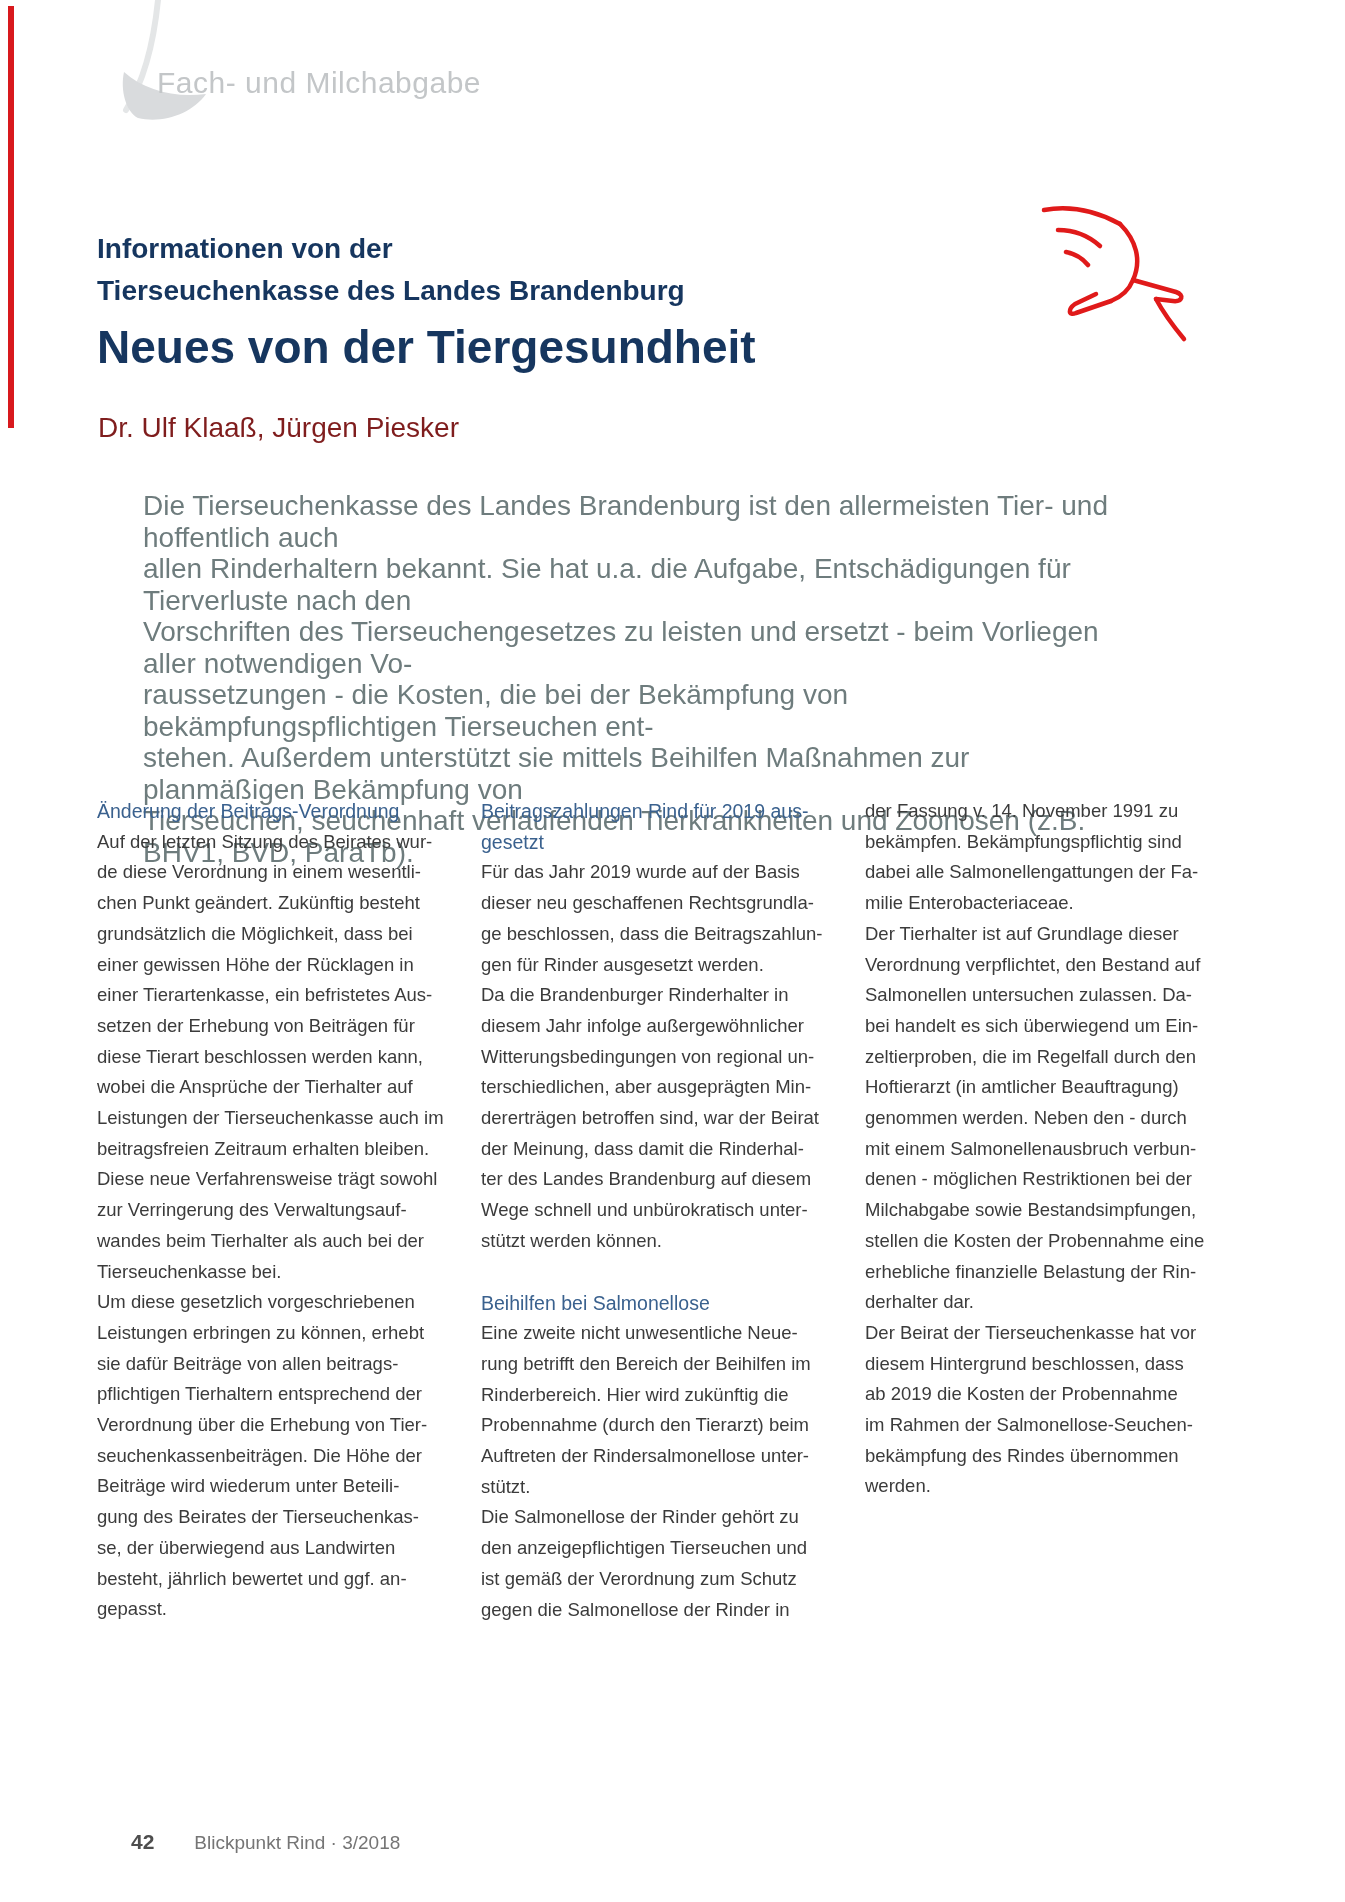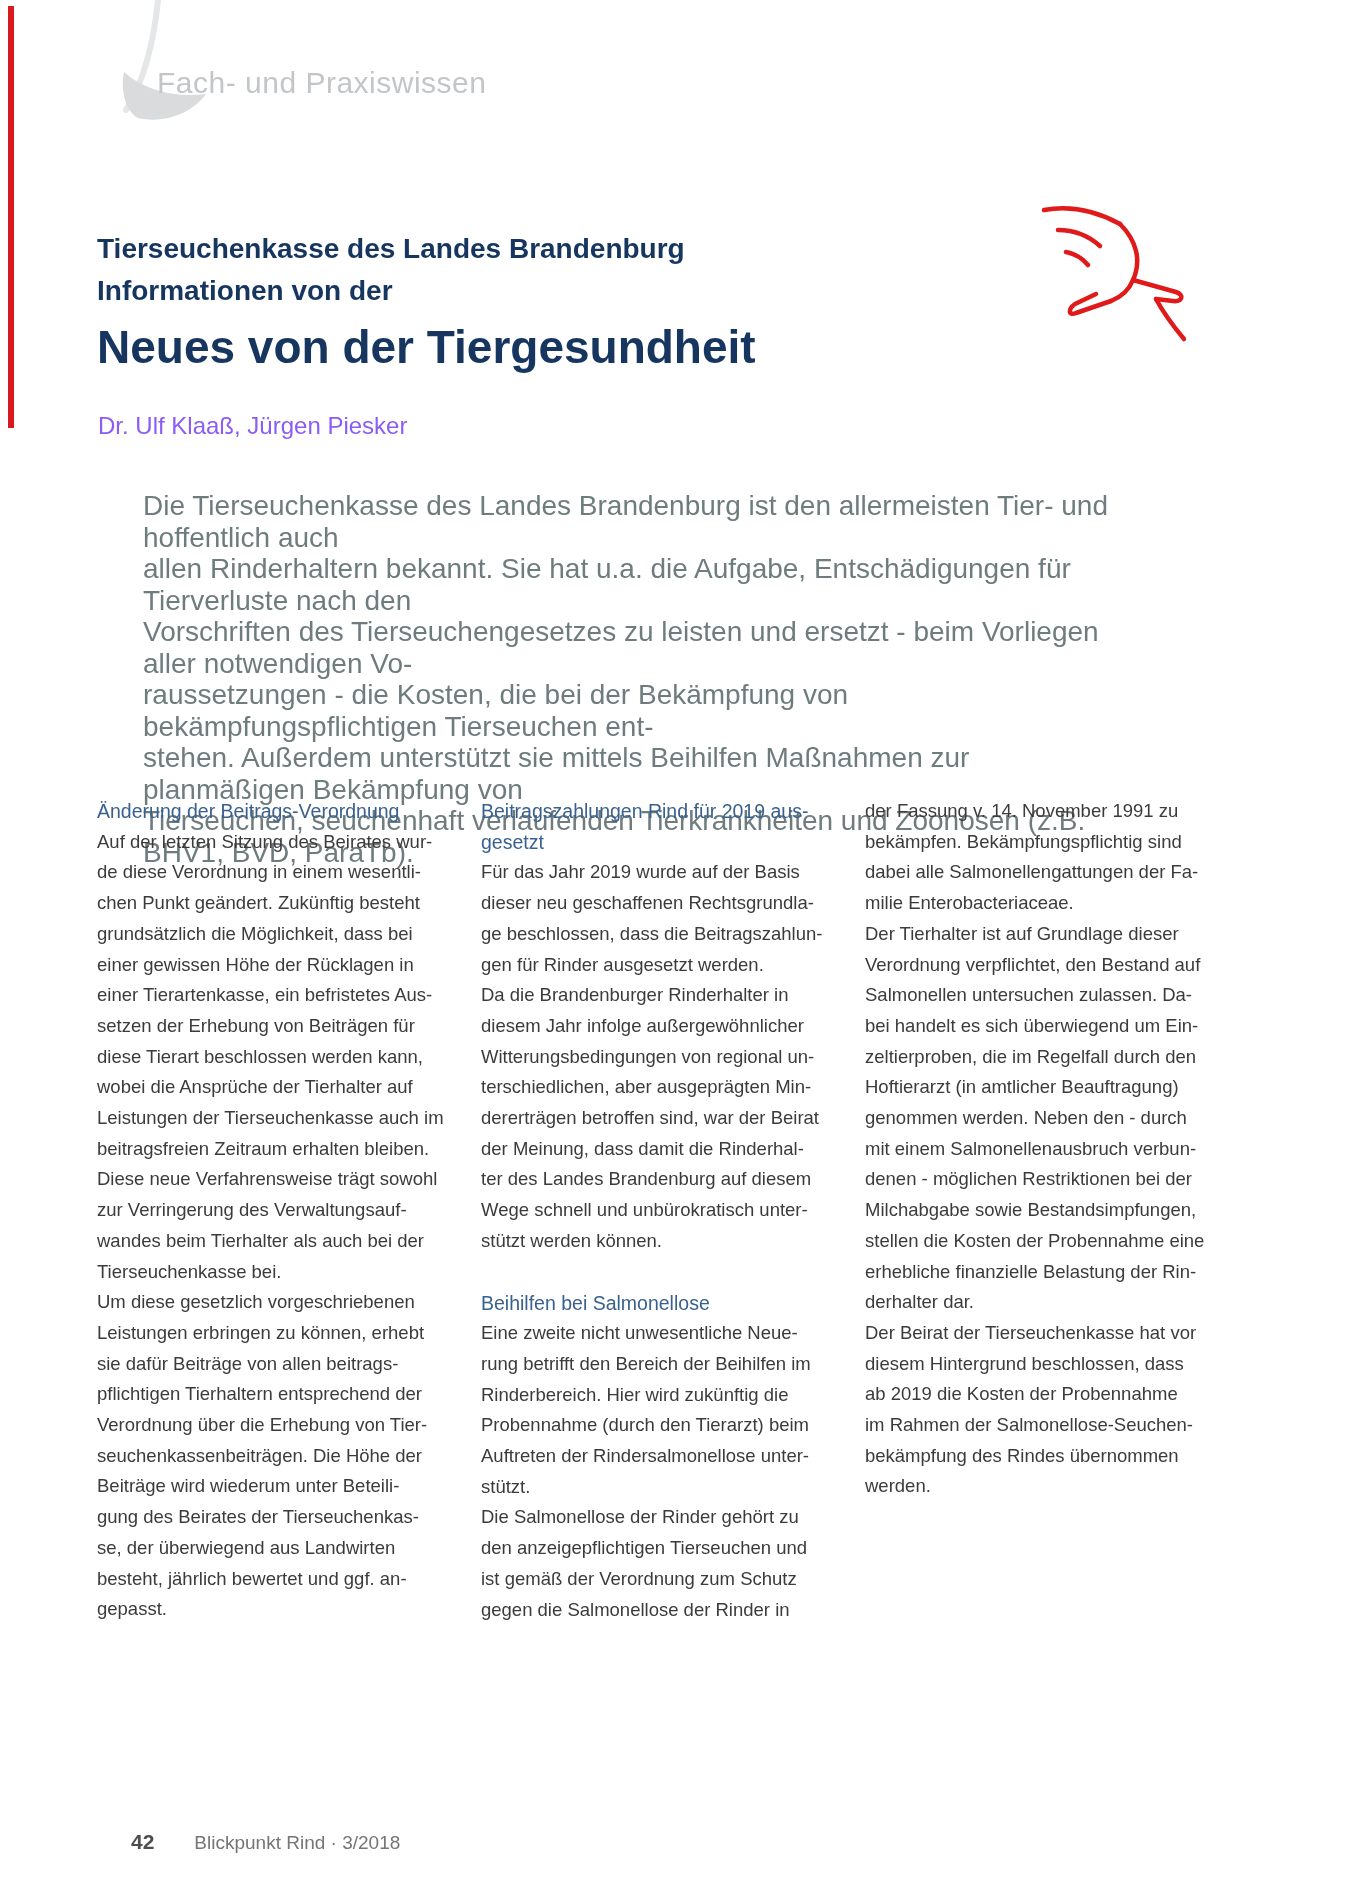--- a/index.html
+++ b/index.html
@@ -55,22 +55,22 @@
     top: 320px;
     font-size: 46px;
     font-weight: bold;
     color: var(--heading-navy, #16365f);
     white-space: nowrap;
   }
   .authors {
     position: absolute;
     left: 98px;
     top: 412px;
-    font-size: 24px;
-    color: #8b5cf6;
+    font-size: 28px;
+    color: #7f1d1d;
     white-space: nowrap;
   }
   .logo {
     position: absolute;
     left: 930px;
     top: 200px;
     width: 330px;
   }
   .logo .bird {
     display: block;
@@ -145,25 +145,25 @@
 
 <div class="page">
 
   <div class="red-bar"></div>
 
   <svg class="decor" viewBox="0 0 140 130" xmlns="http://www.w3.org/2000/svg">
     <path d="M88 0 C84 40 76 78 56 110" fill="none" stroke="#e4e6e7" stroke-width="6" stroke-linecap="round"></path>
     <path d="M54 72 C74 90 104 98 136 94 C122 114 92 124 68 118 C56 112 50 90 54 72 Z" fill="#d9dbdd"></path>
   </svg>
 
-  <div class="section-header">Fach- und Praxiswissen</div>
+  <div class="section-header">Fach- und Milchabgabe</div>
 
   <div class="kicker">
+    <div>Informationen von der</div>
     <div>Tierseuchenkasse des Landes Brandenburg</div>
-    <div>Informationen von der</div>
   </div>
 
   <div class="page-title">Neues von der Tiergesundheit</div>
 
   <div class="authors">Dr. Ulf Klaaß, Jürgen Piesker</div>
 
   <div class="logo">
     <svg class="bird" viewBox="0 0 170 150" xmlns="http://www.w3.org/2000/svg">
       <g fill="none" stroke="#e01a1a" stroke-width="4.5" stroke-linecap="round" stroke-linejoin="round">
         <path d="M14 10 C42 5 68 12 90 24"></path>

